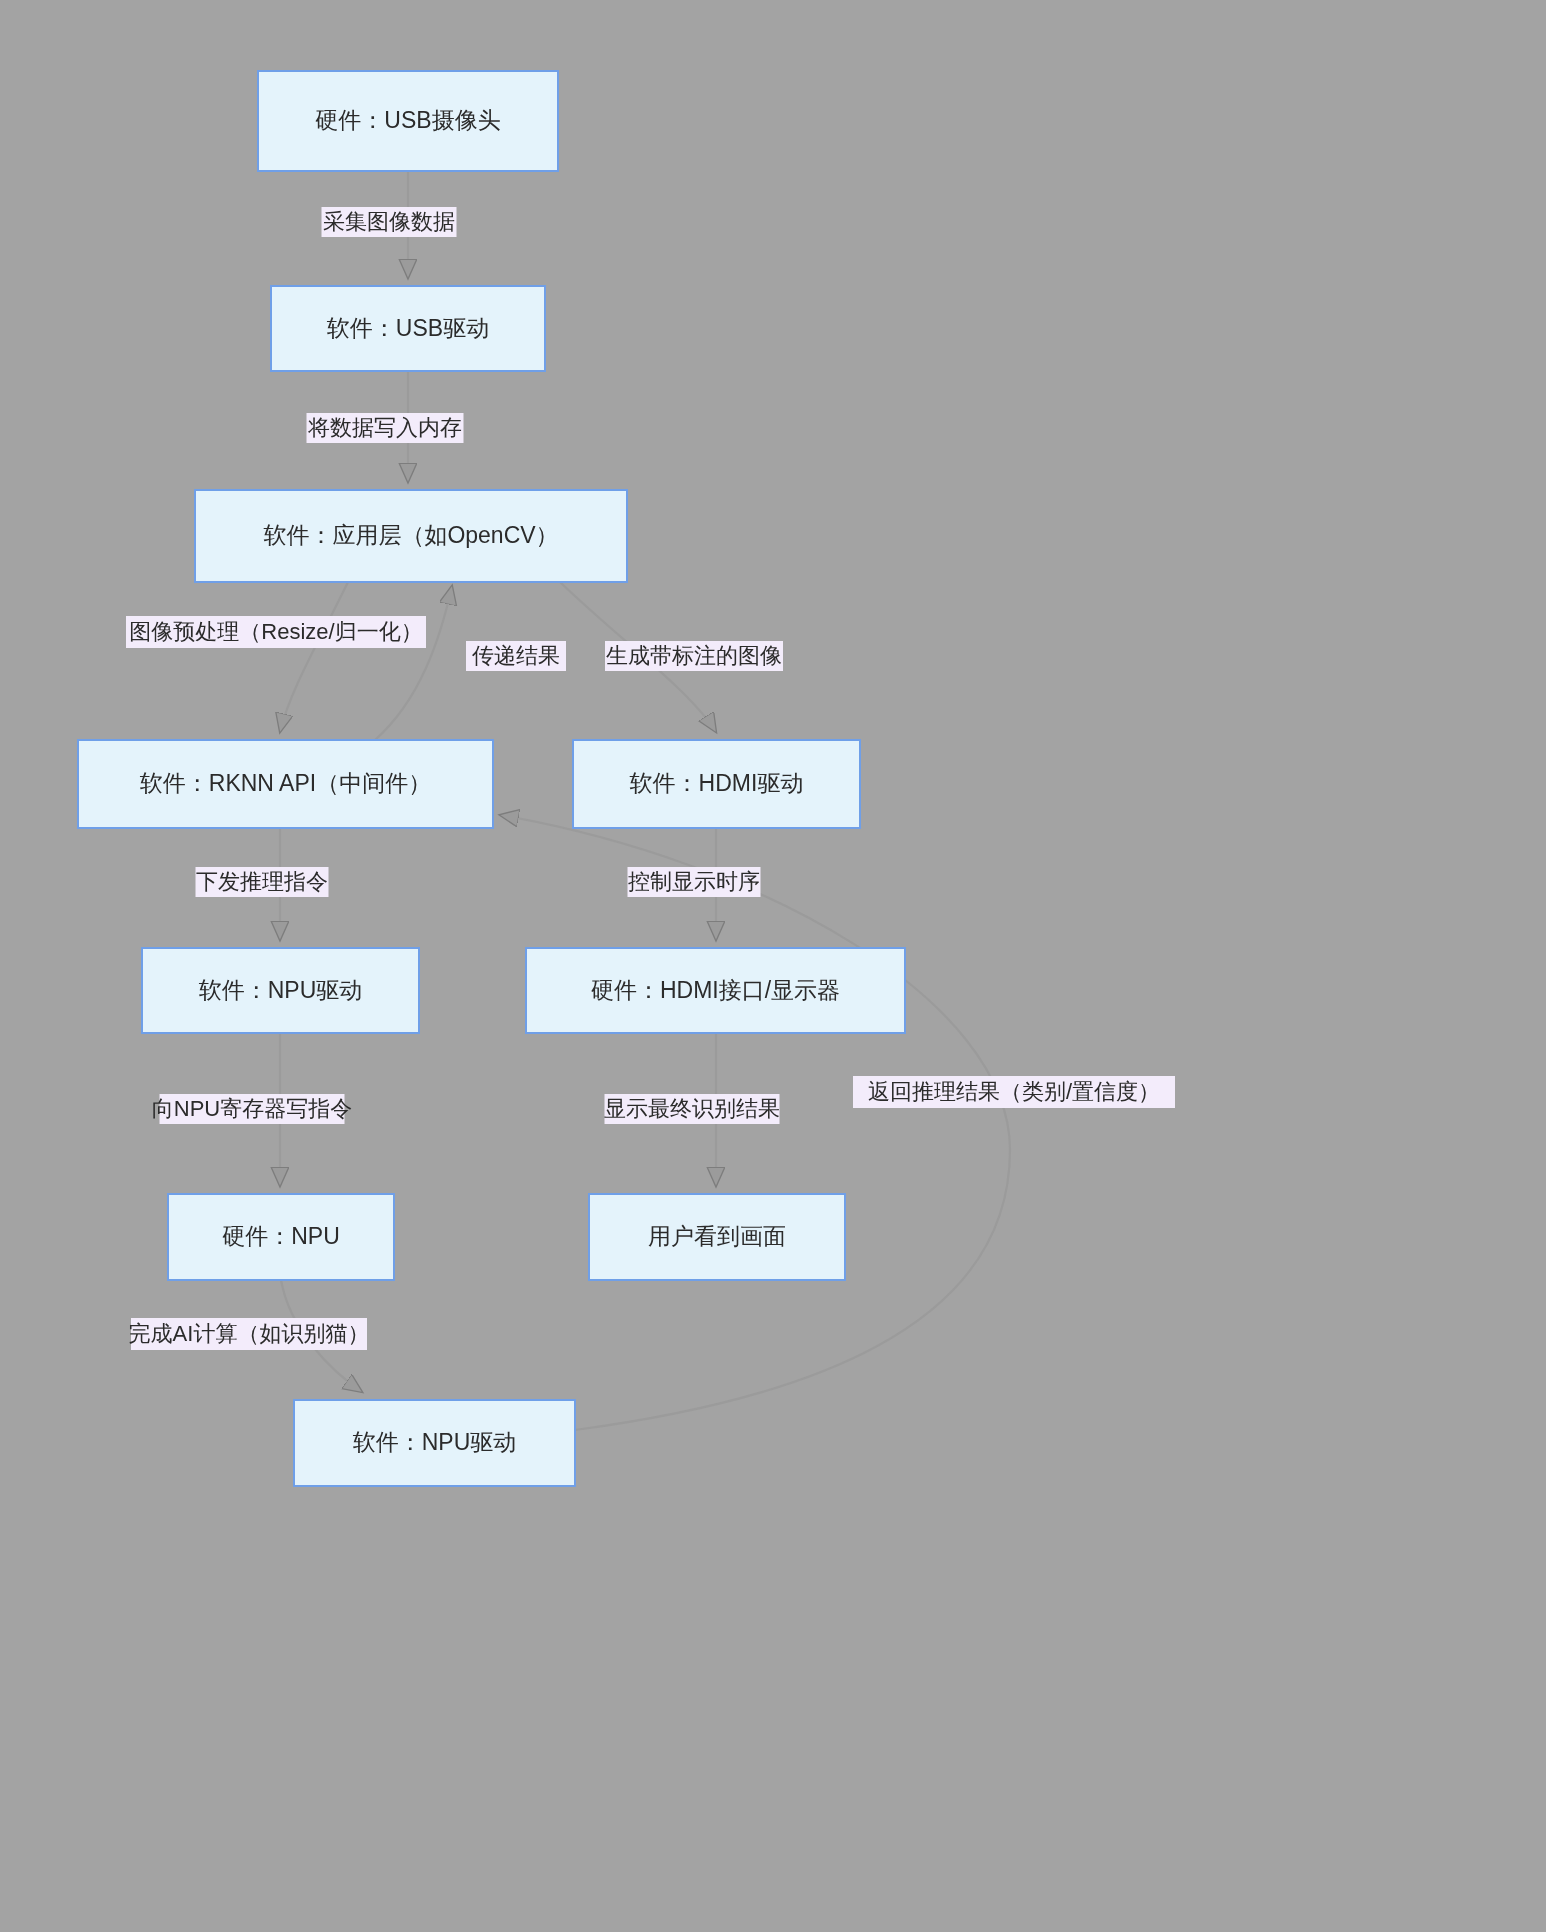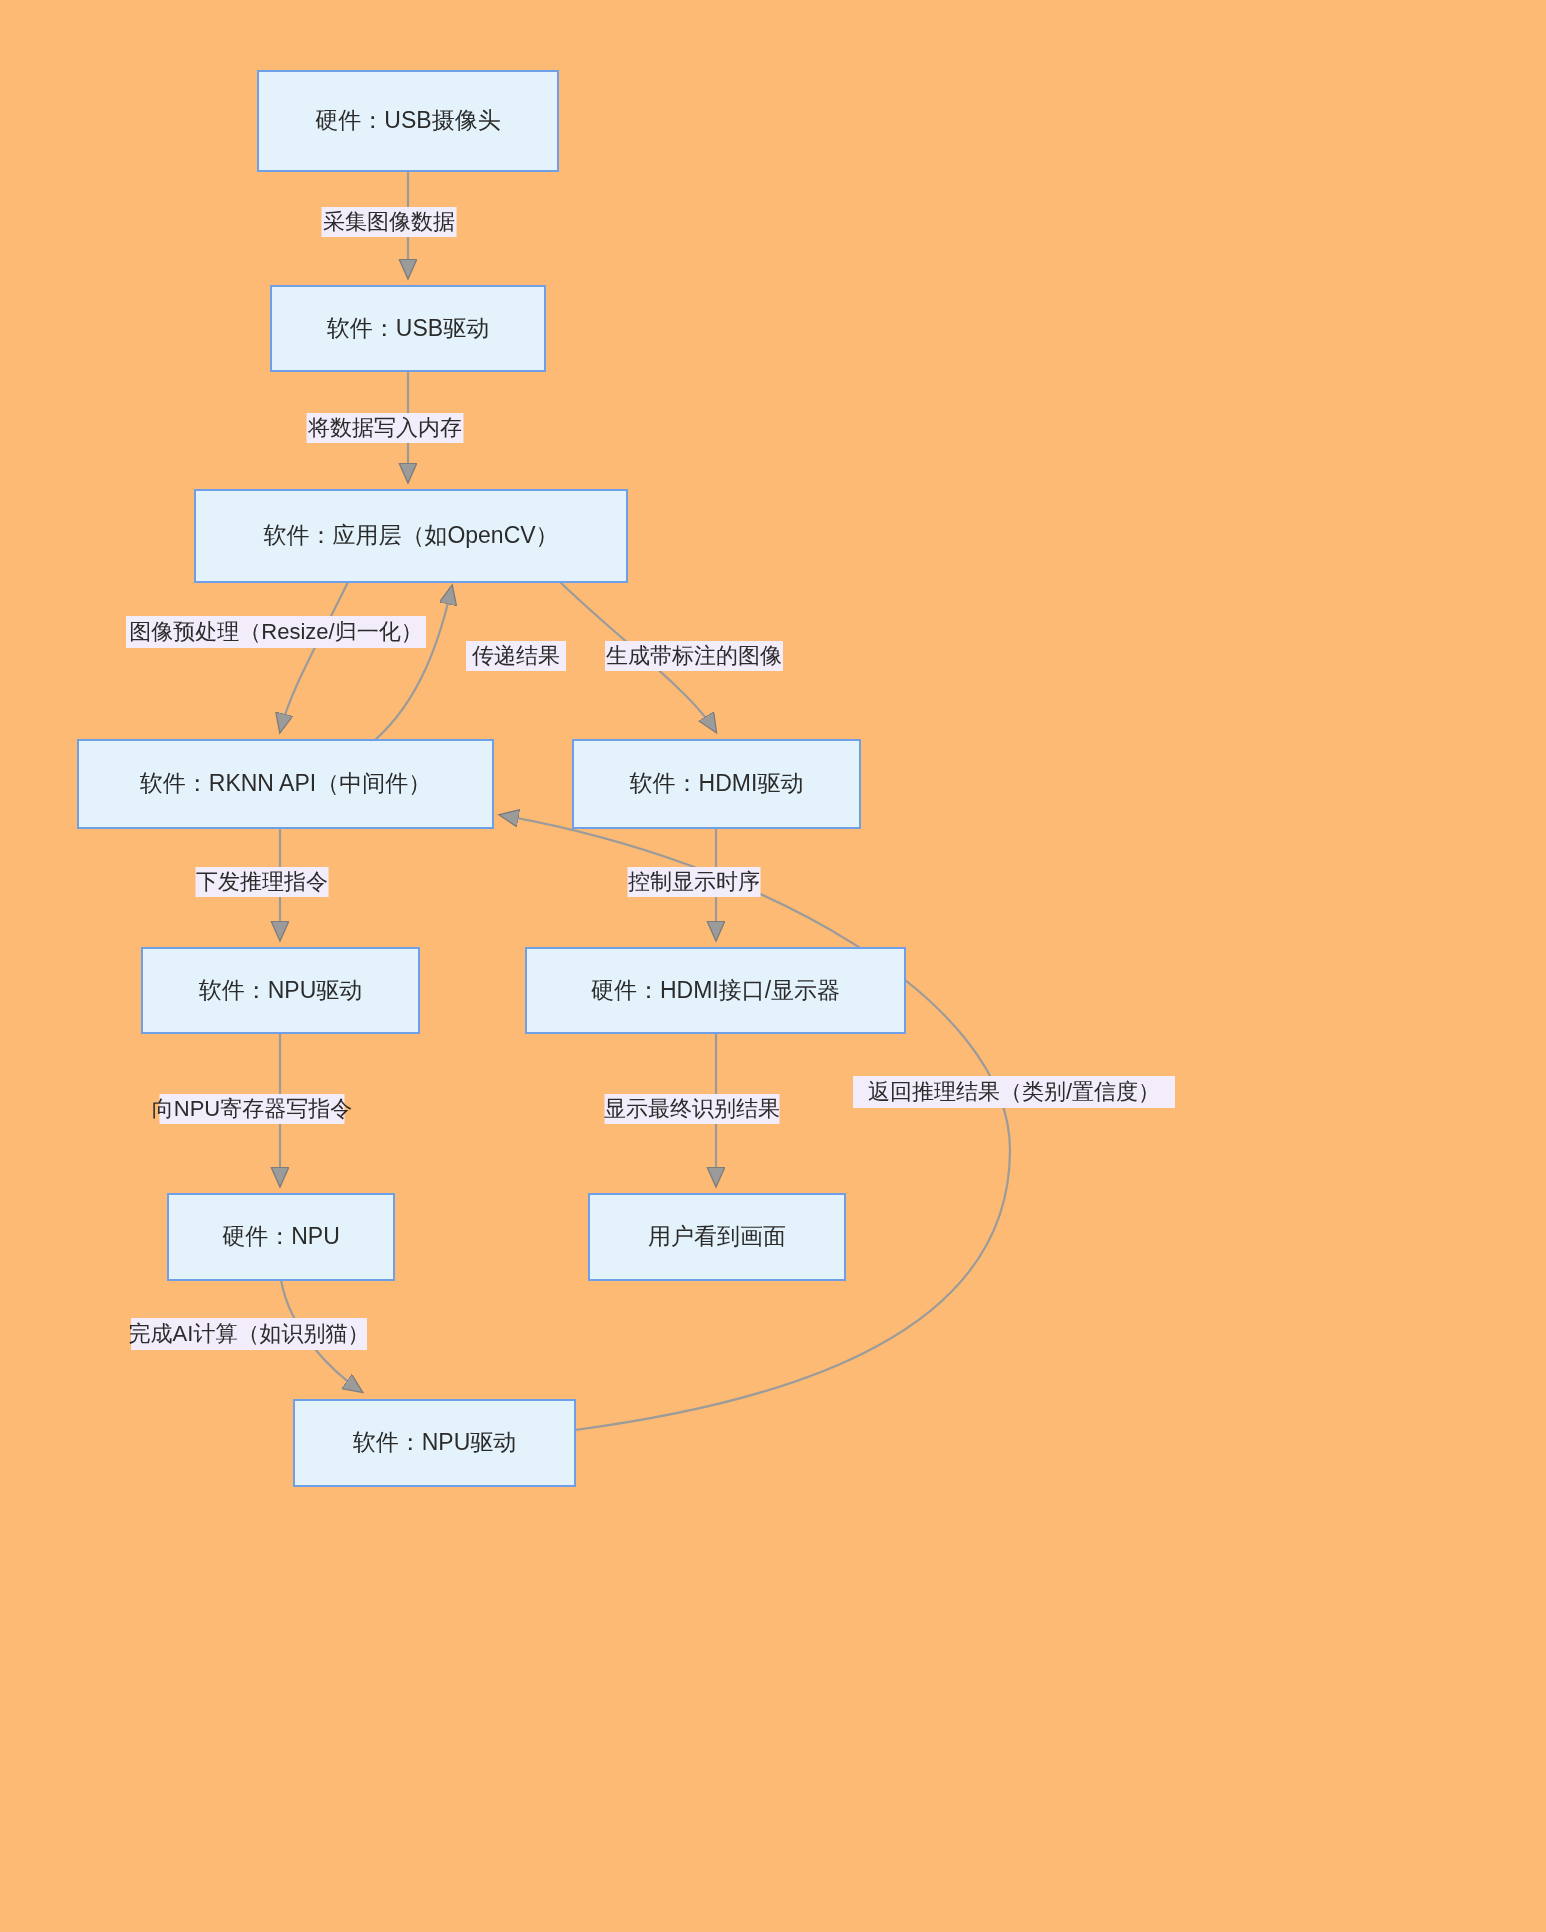--- a/index.html
+++ b/index.html
@@ -10,21 +10,21 @@
   body {
     width: 1546px;
     height: 1932px;
     font-family: "Liberation Sans", "DejaVu Sans", sans-serif;
     overflow: hidden;
   }
   #diagram-root {
     position: relative;
     width: 1546px;
     height: 1932px;
-    background: #fdba74;
+    background: #a3a3a3;
   }
   svg#flow-svg {
     position: absolute;
     left: 0;
     top: 0;
     width: 1546px;
     height: 1932px;
   }
   .node-rect {
     fill: #e4f3fb;

